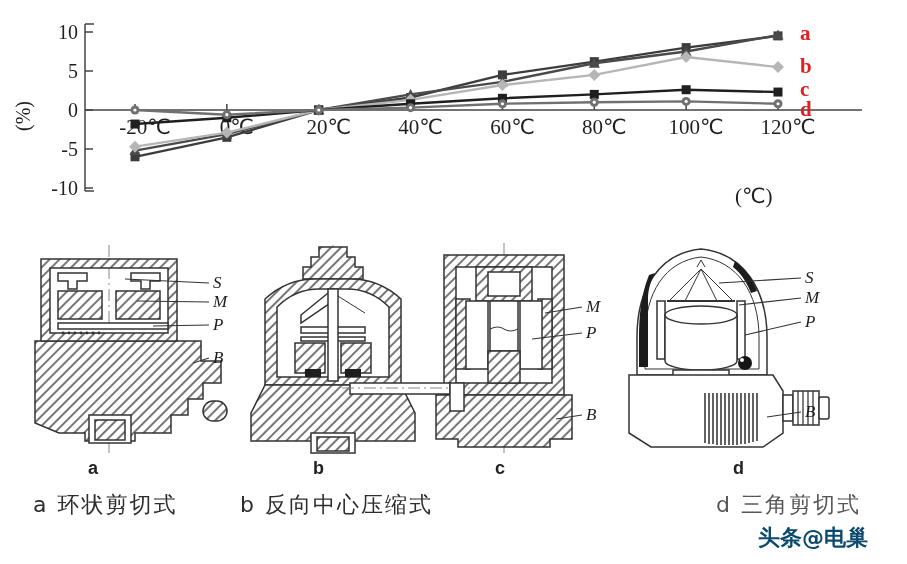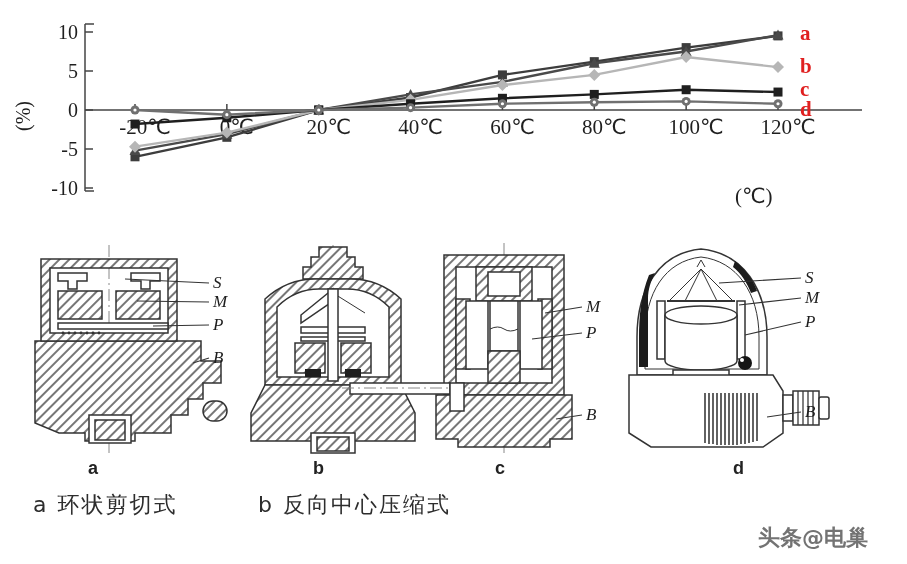--- a/index.html
+++ b/index.html
@@ -12,21 +12,21 @@
   .ax{stroke:#444;stroke-width:1.5;}
   .diag{position:absolute;margin:0;}
   .ol{stroke:#333;stroke-width:1.5;}
   .thin{stroke:#333;stroke-width:1;}
   .cline{stroke:#888;stroke-width:1;stroke-dasharray:12 4 2 4;fill:none;}
   .leader{stroke:#333;stroke-width:1.1;}
   .part-label{position:absolute;font:italic 17px "Liberation Serif","DejaVu Serif",serif;color:#1d1d1d;line-height:1;}
   .letter{position:absolute;font:bold 18px "Liberation Sans","DejaVu Sans",sans-serif;color:#222;}
   .caption{position:absolute;font:22px "DejaVu Sans",sans-serif;color:#2d2d2d;letter-spacing:2px;white-space:nowrap;}
   .caption.faded{opacity:.8;}
-  .watermark{position:absolute;font:bold 22px "DejaVu Sans",sans-serif;color:#737373;white-space:nowrap;}
+  .watermark{position:absolute;font:bold 22px "DejaVu Sans",sans-serif;color:#0c4a6e;white-space:nowrap;}
 </style>
 </head>
 <body>
 
 <div class="stage">
 
   <svg width="0" height="0" style="position:absolute">
     <defs>
       <pattern id="hx" patternUnits="userSpaceOnUse" width="7" height="7" patternTransform="rotate(45)">
         <rect width="7" height="7" fill="#ffffff"></rect>
@@ -271,16 +271,17 @@
     <span class="part-label" style="left:190px;top:70px">P</span>
     <span class="part-label" style="left:190px;top:160px">B</span>
   </figure>
 
   <span class="letter" style="left:88px;top:458px">a</span>
   <span class="letter" style="left:313px;top:458px">b</span>
   <span class="letter" style="left:495px;top:458px">c</span>
   <span class="letter" style="left:733px;top:458px">d</span>
 
   <div class="caption" style="left:33px;top:490px">a 环状剪切式</div>
-  <div class="caption" style="left:258px;top:490px">b 反向中心压缩式</div>
+  <div class="caption" style="left:240px;top:490px">b 反向中心压缩式</div>
+  <div class="caption faded" style="left:716px;top:490px">d 三角剪切式</div>
 
   <div class="watermark" style="left:758px;top:523px">头条@电巢</div>
 </div>
 
 </body></html>

